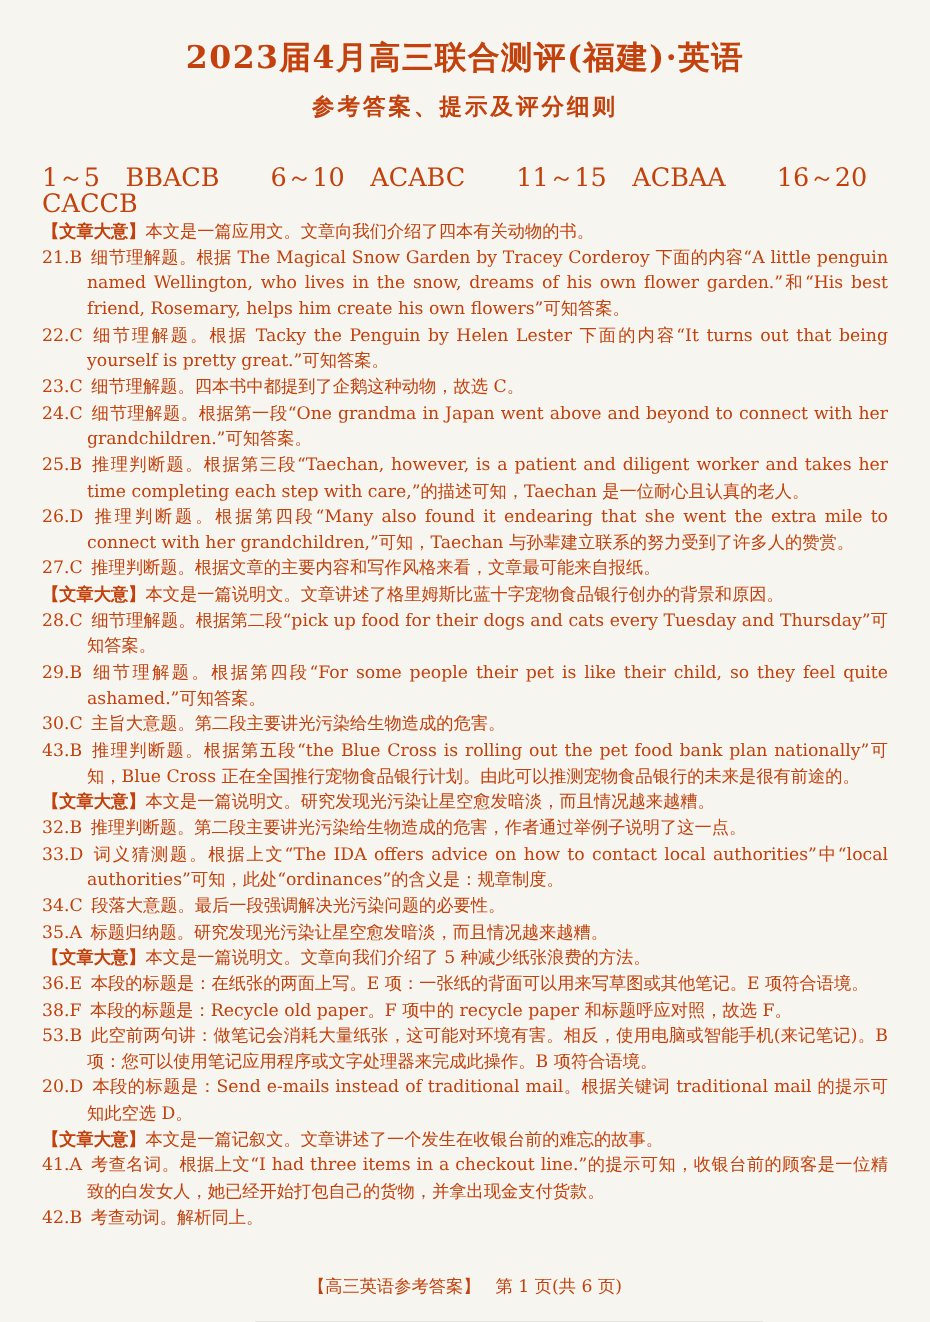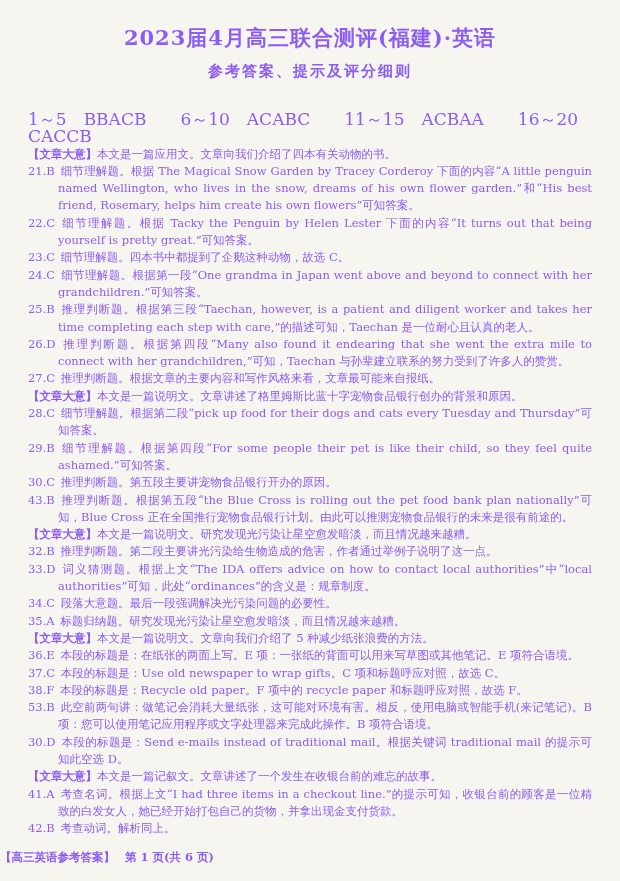--- a/index.html
+++ b/index.html
@@ -4,21 +4,21 @@
 <style>
   html, body { margin: 0; padding: 0; background: #dddad4; }
   .page {
     position: relative;
     width: 620px;
     height: 881px;
     margin: 0 auto;
     background: #f7f5ef;
     box-sizing: border-box;
     padding: 16px 28px 0 28px;
-    color: #8b5cf6;
+    color: #c2410c;
     font-family: "DejaVu Serif", "Liberation Serif", serif;
     overflow: hidden;
   }
   .doc-title {
     font-size: 21px;
     font-weight: 700;
     text-align: center;
     margin: 8px 0 10px 0;
     letter-spacing: 1px;
   }
@@ -44,23 +44,23 @@
     padding-left: 30px;
     text-indent: -30px;
   }
   .item.summary { padding-left: 0; text-indent: 0; }
   .item.summary .label { font-weight: 700; }
   .footer {
     position: absolute;
     left: 0;
     bottom: 16px;
     width: 100%;
-    text-align: left;
+    text-align: center;
     font-size: 11.5px;
-    font-weight: 700;
+    font-weight: 400;
   }
   .footer .pageno { margin-left: 10px; }
 </style>
 </head>
 <body>
 
 <div class="page">
   <h1 class="doc-title">2023届4月高三联合测评(福建)·英语</h1>
   <h2 class="doc-subtitle">参考答案、提示及评分细则</h2>
   <p class="answer-key">1～5　BBACB　　6～10　ACABC　　11～15　ACBAA　　16～20　CACCB</p>
@@ -69,33 +69,32 @@
       <p class="item answer"><span class="label">21.B</span><span class="text"> 细节理解题。根据 The Magical Snow Garden by Tracey Corderoy 下面的内容“A little penguin named Wellington, who lives in the snow, dreams of his own flower garden.”和“His best friend, Rosemary, helps him create his own flowers”可知答案。</span></p>
       <p class="item answer"><span class="label">22.C</span><span class="text"> 细节理解题。根据 Tacky the Penguin by Helen Lester 下面的内容“It turns out that being yourself is pretty great.”可知答案。</span></p>
       <p class="item answer"><span class="label">23.C</span><span class="text"> 细节理解题。四本书中都提到了企鹅这种动物，故选 C。</span></p>
       <p class="item answer"><span class="label">24.C</span><span class="text"> 细节理解题。根据第一段“One grandma in Japan went above and beyond to connect with her grandchildren.”可知答案。</span></p>
       <p class="item answer"><span class="label">25.B</span><span class="text"> 推理判断题。根据第三段“Taechan, however, is a patient and diligent worker and takes her time completing each step with care,”的描述可知，Taechan 是一位耐心且认真的老人。</span></p>
       <p class="item answer"><span class="label">26.D</span><span class="text"> 推理判断题。根据第四段“Many also found it endearing that she went the extra mile to connect with her grandchildren,”可知，Taechan 与孙辈建立联系的努力受到了许多人的赞赏。</span></p>
       <p class="item answer"><span class="label">27.C</span><span class="text"> 推理判断题。根据文章的主要内容和写作风格来看，文章最可能来自报纸。</span></p>
       <p class="item summary"><span class="label">【文章大意】</span><span class="text">本文是一篇说明文。文章讲述了格里姆斯比蓝十字宠物食品银行创办的背景和原因。</span></p>
       <p class="item answer"><span class="label">28.C</span><span class="text"> 细节理解题。根据第二段“pick up food for their dogs and cats every Tuesday and Thursday”可知答案。</span></p>
       <p class="item answer"><span class="label">29.B</span><span class="text"> 细节理解题。根据第四段“For some people their pet is like their child, so they feel quite ashamed.”可知答案。</span></p>
-      <p class="item answer"><span class="label">30.C</span><span class="text"> 推理判断题。第五段主要讲宠物食品银行开办的原因。</span></p>
+      <p class="item answer"><span class="label">30.C</span><span class="text"> 主旨大意题。第二段主要讲光污染给生物造成的危害。</span></p>
       <p class="item answer"><span class="label">43.B</span><span class="text"> 推理判断题。根据第五段“the Blue Cross is rolling out the pet food bank plan nationally”可知，Blue Cross 正在全国推行宠物食品银行计划。由此可以推测宠物食品银行的未来是很有前途的。</span></p>
       <p class="item summary"><span class="label">【文章大意】</span><span class="text">本文是一篇说明文。研究发现光污染让星空愈发暗淡，而且情况越来越糟。</span></p>
       <p class="item answer"><span class="label">32.B</span><span class="text"> 推理判断题。第二段主要讲光污染给生物造成的危害，作者通过举例子说明了这一点。</span></p>
       <p class="item answer"><span class="label">33.D</span><span class="text"> 词义猜测题。根据上文“The IDA offers advice on how to contact local authorities”中“local authorities”可知，此处“ordinances”的含义是：规章制度。</span></p>
       <p class="item answer"><span class="label">34.C</span><span class="text"> 段落大意题。最后一段强调解决光污染问题的必要性。</span></p>
       <p class="item answer"><span class="label">35.A</span><span class="text"> 标题归纳题。研究发现光污染让星空愈发暗淡，而且情况越来越糟。</span></p>
       <p class="item summary"><span class="label">【文章大意】</span><span class="text">本文是一篇说明文。文章向我们介绍了 5 种减少纸张浪费的方法。</span></p>
       <p class="item answer"><span class="label">36.E</span><span class="text"> 本段的标题是：在纸张的两面上写。E 项：一张纸的背面可以用来写草图或其他笔记。E 项符合语境。</span></p>
-      <p class="item answer"><span class="label">37.C</span><span class="text"> 本段的标题是：Use old newspaper to wrap gifts。C 项和标题呼应对照，故选 C。</span></p>
       <p class="item answer"><span class="label">38.F</span><span class="text"> 本段的标题是：Recycle old paper。F 项中的 recycle paper 和标题呼应对照，故选 F。</span></p>
       <p class="item answer"><span class="label">53.B</span><span class="text"> 此空前两句讲：做笔记会消耗大量纸张，这可能对环境有害。相反，使用电脑或智能手机(来记笔记)。B项：您可以使用笔记应用程序或文字处理器来完成此操作。B 项符合语境。</span></p>
-      <p class="item answer"><span class="label">30.D</span><span class="text"> 本段的标题是：Send e-mails instead of traditional mail。根据关键词 traditional mail 的提示可知此空选 D。</span></p>
+      <p class="item answer"><span class="label">20.D</span><span class="text"> 本段的标题是：Send e-mails instead of traditional mail。根据关键词 traditional mail 的提示可知此空选 D。</span></p>
       <p class="item summary"><span class="label">【文章大意】</span><span class="text">本文是一篇记叙文。文章讲述了一个发生在收银台前的难忘的故事。</span></p>
       <p class="item answer"><span class="label">41.A</span><span class="text"> 考查名词。根据上文“I had three items in a checkout line.”的提示可知，收银台前的顾客是一位精致的白发女人，她已经开始打包自己的货物，并拿出现金支付货款。</span></p>
       <p class="item answer"><span class="label">42.B</span><span class="text"> 考查动词。解析同上。</span></p>
     </div>
   <div class="footer">
     <span>【高三英语参考答案】</span><span class="pageno">第 1 页(共 6 页)</span>
   </div>
 </div>
 
 </body></html>

